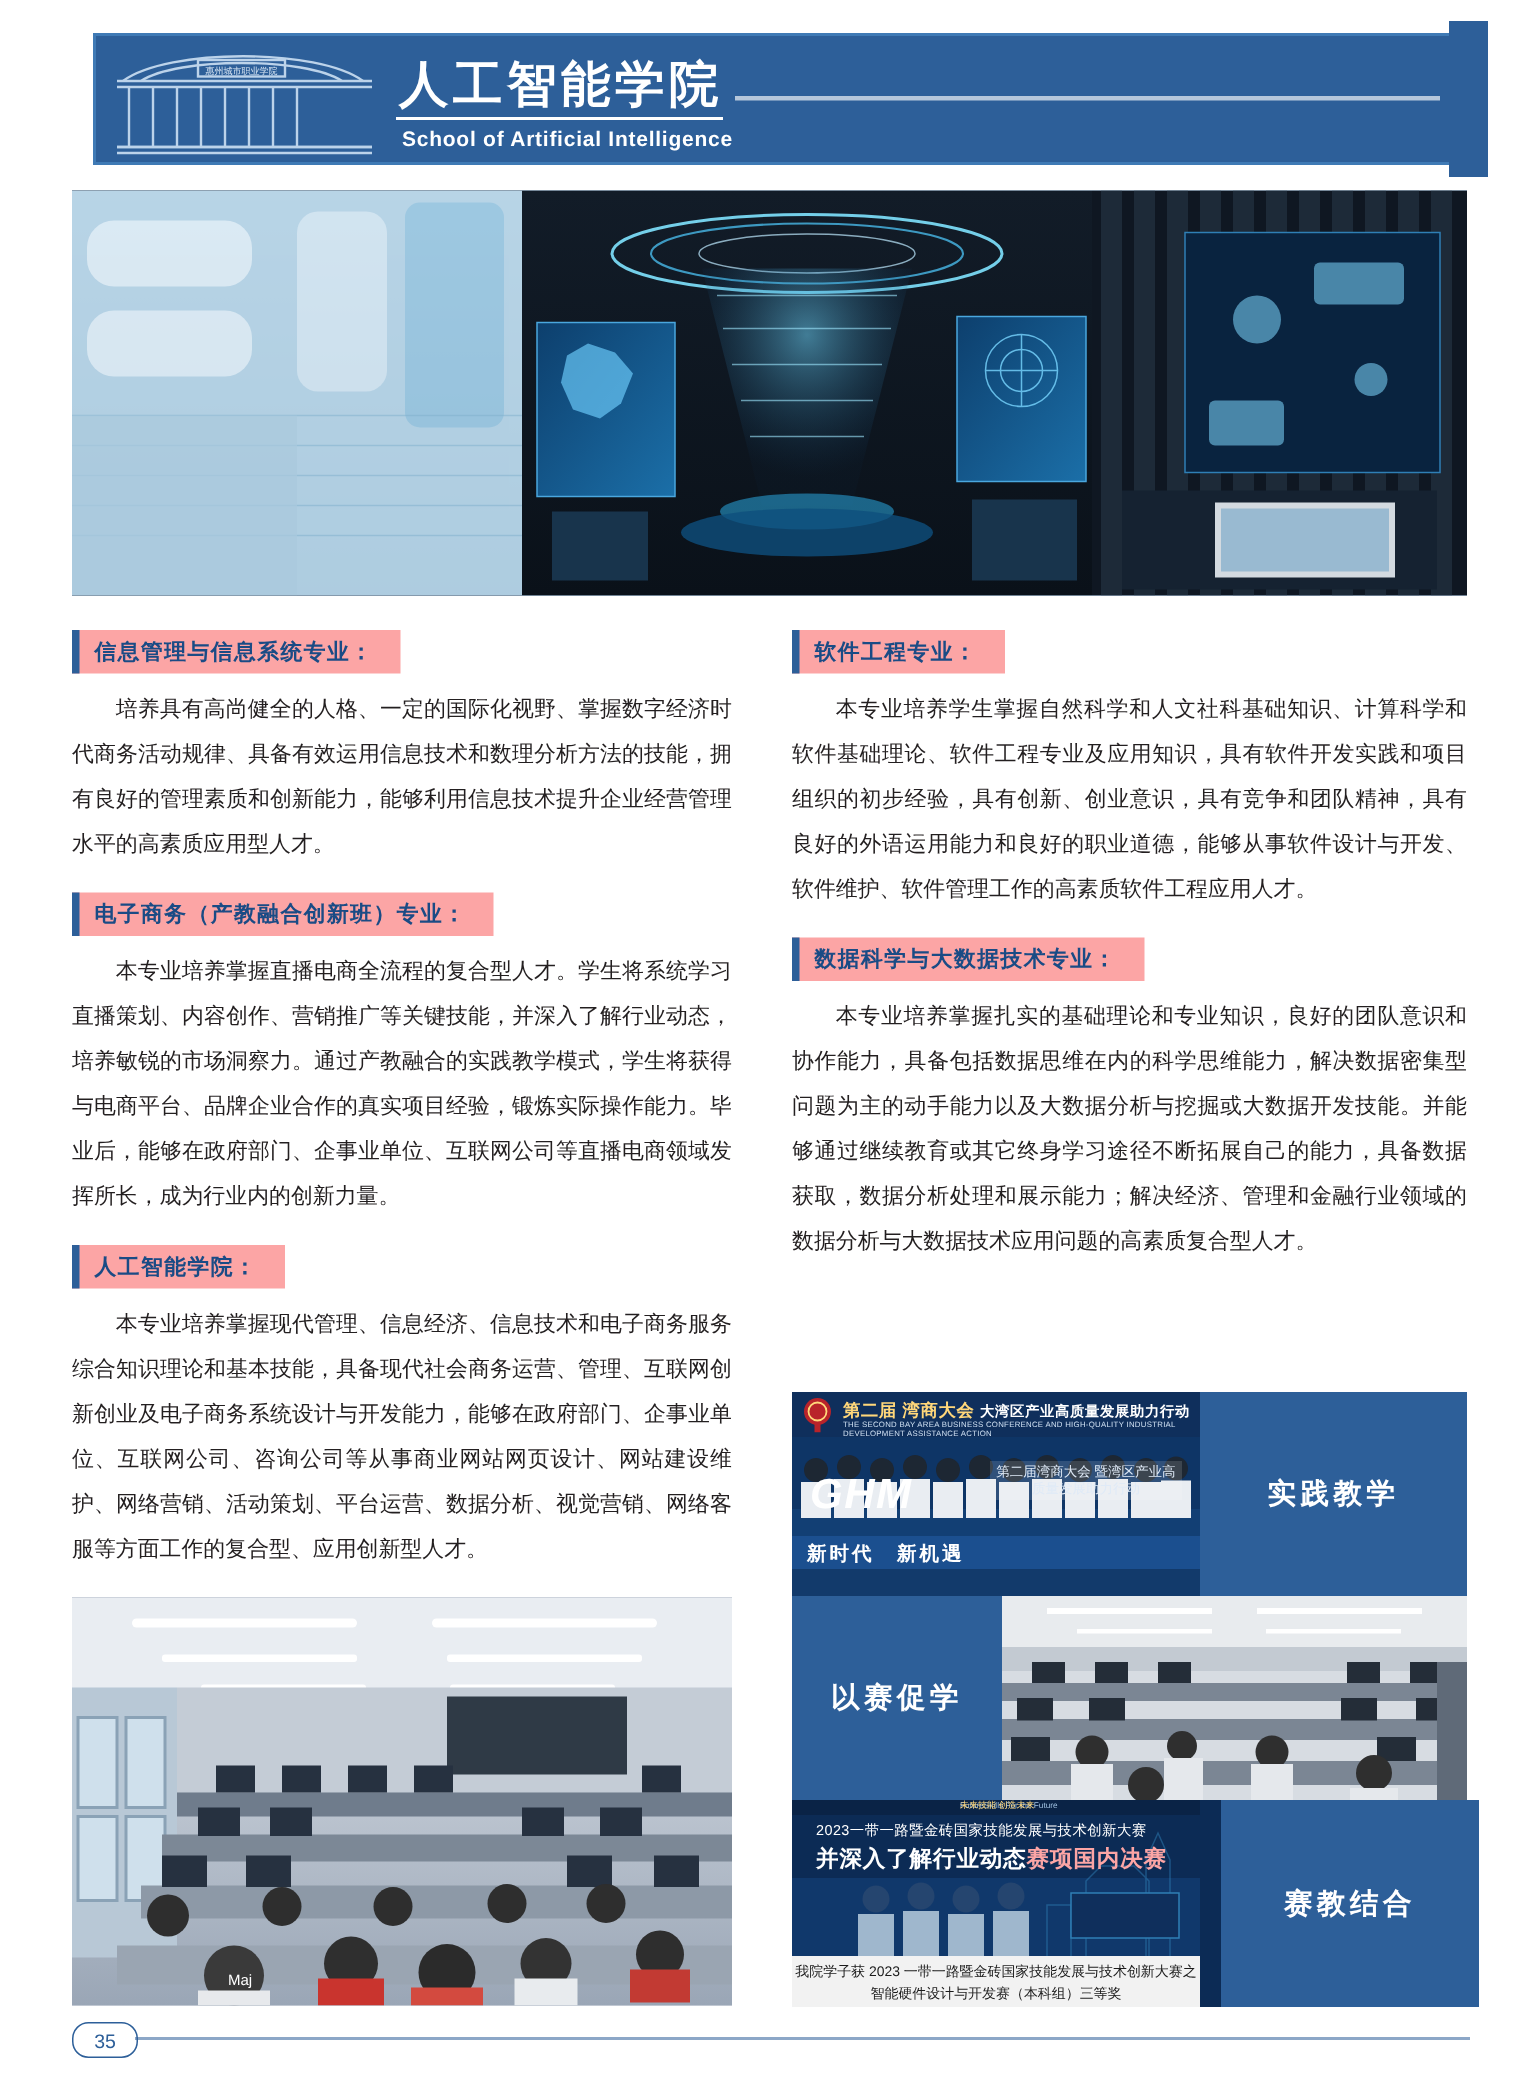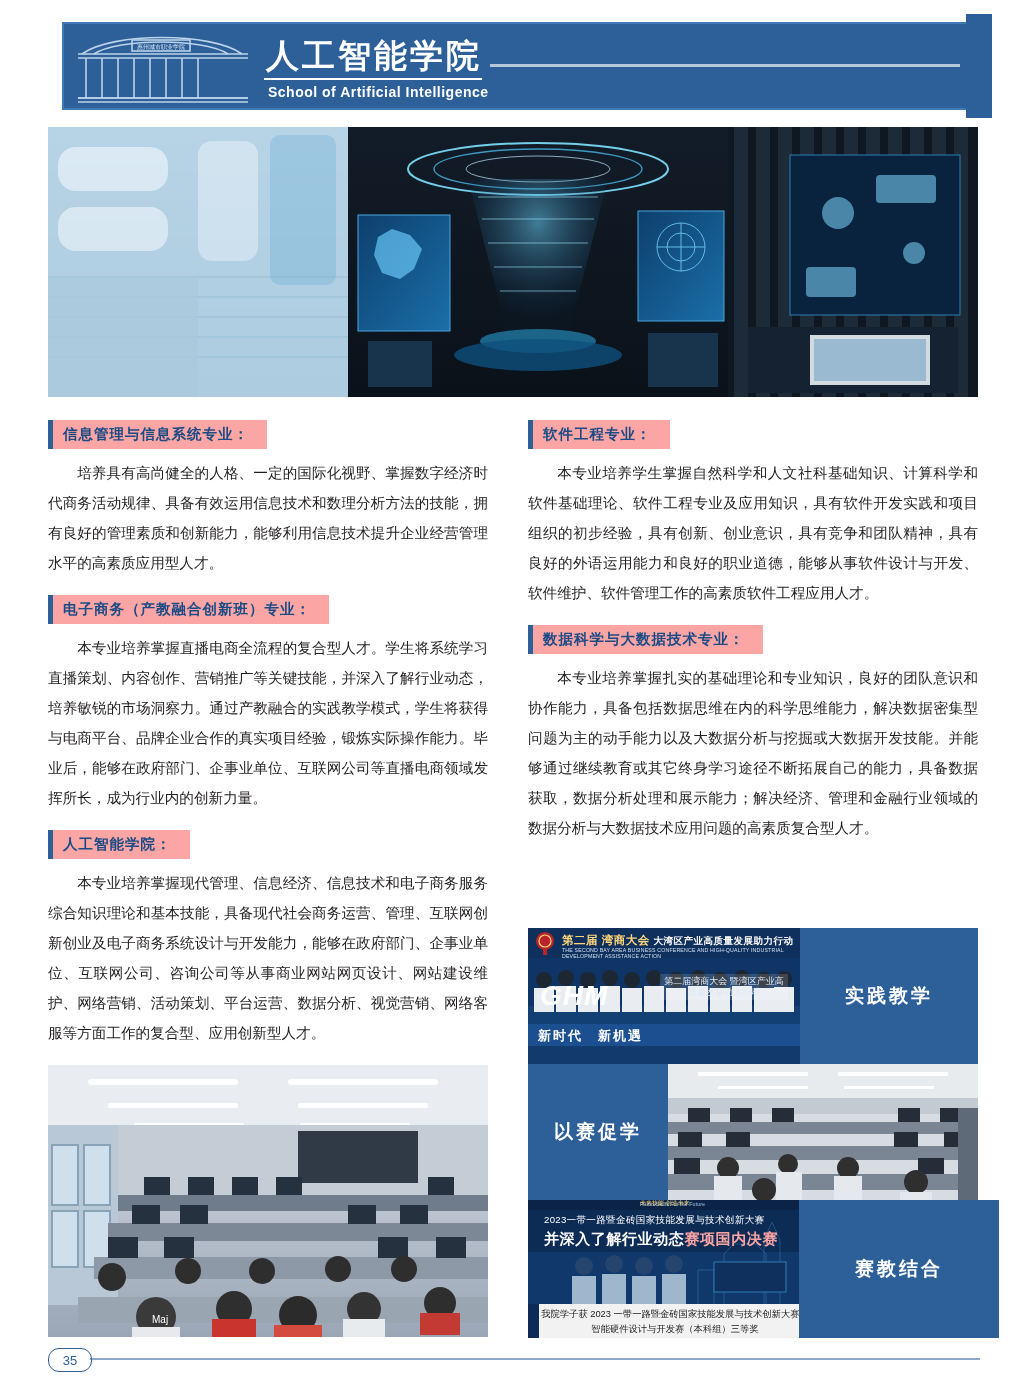--- a/index.html
+++ b/index.html
@@ -163,22 +163,22 @@
   .cap-practice { left:272px; top:0; width:178px; height:136px; }
   .cap-race { left:0; top:136px; width:140px; height:136px; }
   .p3 { left:140px; top:136px; width:310px; height:136px; background:#4a5360; }
 
   .p4 { left:0; top:272px; width:296px; height:138px; background:#0c2b55;padding-left:13px; }
   .p4-head { position:absolute; left:0; top:0; width:272px; height:10px; background:#0a2346;}
   .p4-head span{ position:absolute; left:112px; top:1px; color:#9fc0e0; font-size:5.5px;}
   .p4-t1 { position:absolute; left:16px; top:14px; color:#ffffff; font-size:9.6px; letter-spacing:.3px;}
   .p4-t2 { position:absolute; left:16px; top:30px; color:#ffffff; font-size:15px; font-weight:bold; letter-spacing:.6px;}
   .p4-t2 em { color:#fca5a5; font-style:normal;text-align:right; }
-  .p4-cap { position:absolute; left:0; top:104px; width:272px; height:34px; background:#f2f2f2; color:#1b1b1b; font-size:9.3px; line-height:15px; text-align:center; padding-top:3px; box-sizing:border-box;margin-left:11px;}
-  .cap-combine { left:271px; top:272px; width:200px; height:138px; }
+  .p4-cap { position:absolute; left:0; top:104px; width:272px; height:34px; background:#f2f2f2; color:#1b1b1b; font-size:9.3px; line-height:15px; text-align:center; padding-top:3px; box-sizing:border-box;}
+  .cap-combine { left:286px; top:272px; width:172px; height:138px; }
 
   
   .page-num {
     position: absolute;
     left: 48px; top: 1348px;
     width: 42px; height: 22px;
     border: 1.5px solid #2d5f99;
     border-radius: 11px;
     color: #2d5f99;
     font-size: 13px;

